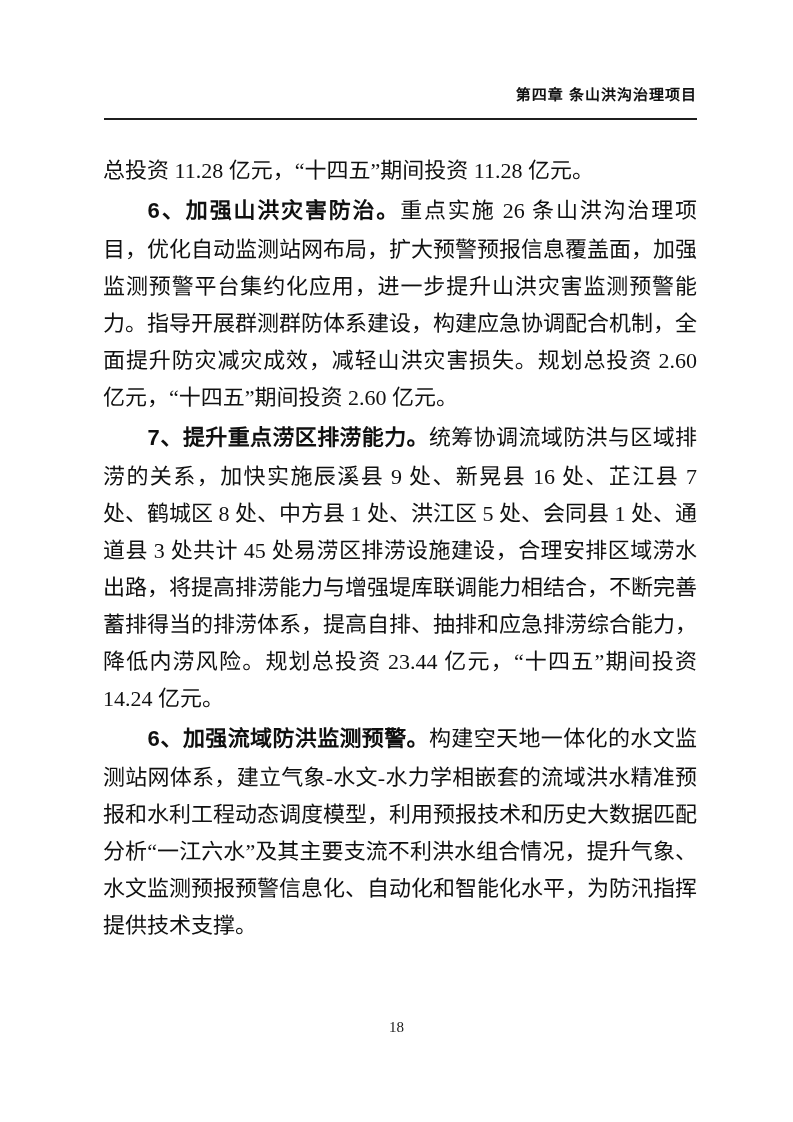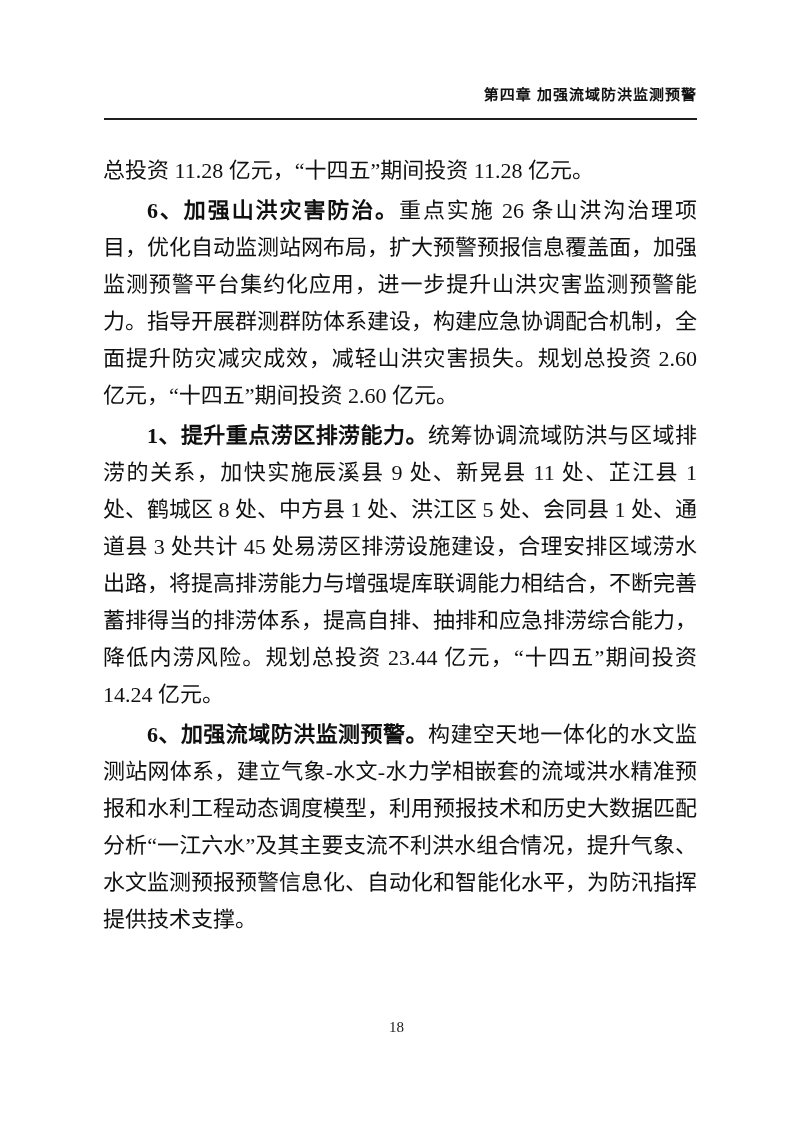--- a/index.html
+++ b/index.html
@@ -39,48 +39,48 @@
     width: 594px;
     font-size: 22px;
     line-height: 37px;
     text-align: justify;
     text-justify: inter-ideograph;
     color: #101010;
   }
   .body-text p { margin: 0 0 3px 0; }
   .body-text p.indented { text-indent: 2em; }
   .lead {
-    font-family: Liberation Serif, serif;
+    font-family: Liberation Mono, monospace;
     font-weight: 700;
   }
   .page-footer {
     position: absolute;
     top: 1019px;
     left: 0;
     width: 100%;
     text-align: center;
     font-size: 15px;
     color: #1a1a1a;
   }
 </style>
 </head>
 <body>
 
 <div class="page">
 
-  <div class="running-head">第四章 加强流域防洪监测预警</div>
+  <div class="running-head">第四章 条山洪沟治理项目</div>
 
   <div class="head-rule"></div>
 
   <section class="body-text">
     <p><span>总投资 11.28 亿元，“十四五”期间投资 11.28 亿元。</span></p>
 
     <p class="indented"><span class="lead">6、加强山洪灾害防治。</span><span>重点实施 26 条山洪沟治理项目，优化自动监测站网布局，扩大预警预报信息覆盖面，加强监测预警平台集约化应用，进一步提升山洪灾害监测预警能力。指导开展群测群防体系建设，构建应急协调配合机制，全面提升防灾减灾成效，减轻山洪灾害损失。规划总投资 2.60 亿元，“十四五”期间投资 2.60 亿元。</span></p>
 
-    <p class="indented"><span class="lead">1、提升重点涝区排涝能力。</span><span>统筹协调流域防洪与区域排涝的关系，加快实施辰溪县 9 处、新晃县 11 处、芷江县 1 处、鹤城区 8 处、中方县 1 处、洪江区 5 处、会同县 1 处、通道县 3 处共计 45 处易涝区排涝设施建设，合理安排区域涝水出路，将提高排涝能力与增强堤库联调能力相结合，不断完善蓄排得当的排涝体系，提高自排、抽排和应急排涝综合能力，降低内涝风险。规划总投资 23.44 亿元，“十四五”期间投资 14.24 亿元。</span></p>
+    <p class="indented"><span class="lead">7、提升重点涝区排涝能力。</span><span>统筹协调流域防洪与区域排涝的关系，加快实施辰溪县 9 处、新晃县 16 处、芷江县 7 处、鹤城区 8 处、中方县 1 处、洪江区 5 处、会同县 1 处、通道县 3 处共计 45 处易涝区排涝设施建设，合理安排区域涝水出路，将提高排涝能力与增强堤库联调能力相结合，不断完善蓄排得当的排涝体系，提高自排、抽排和应急排涝综合能力，降低内涝风险。规划总投资 23.44 亿元，“十四五”期间投资 14.24 亿元。</span></p>
 
     <p class="indented"><span class="lead">6、加强流域防洪监测预警。</span><span>构建空天地一体化的水文监测站网体系，建立气象-水文-水力学相嵌套的流域洪水精准预报和水利工程动态调度模型，利用预报技术和历史大数据匹配分析“一江六水”及其主要支流不利洪水组合情况，提升气象、水文监测预报预警信息化、自动化和智能化水平，为防汛指挥提供技术支撑。</span></p>
   </section>
 
   <footer class="page-footer">
     <span>18</span>
   </footer>
 
 </div>
 

